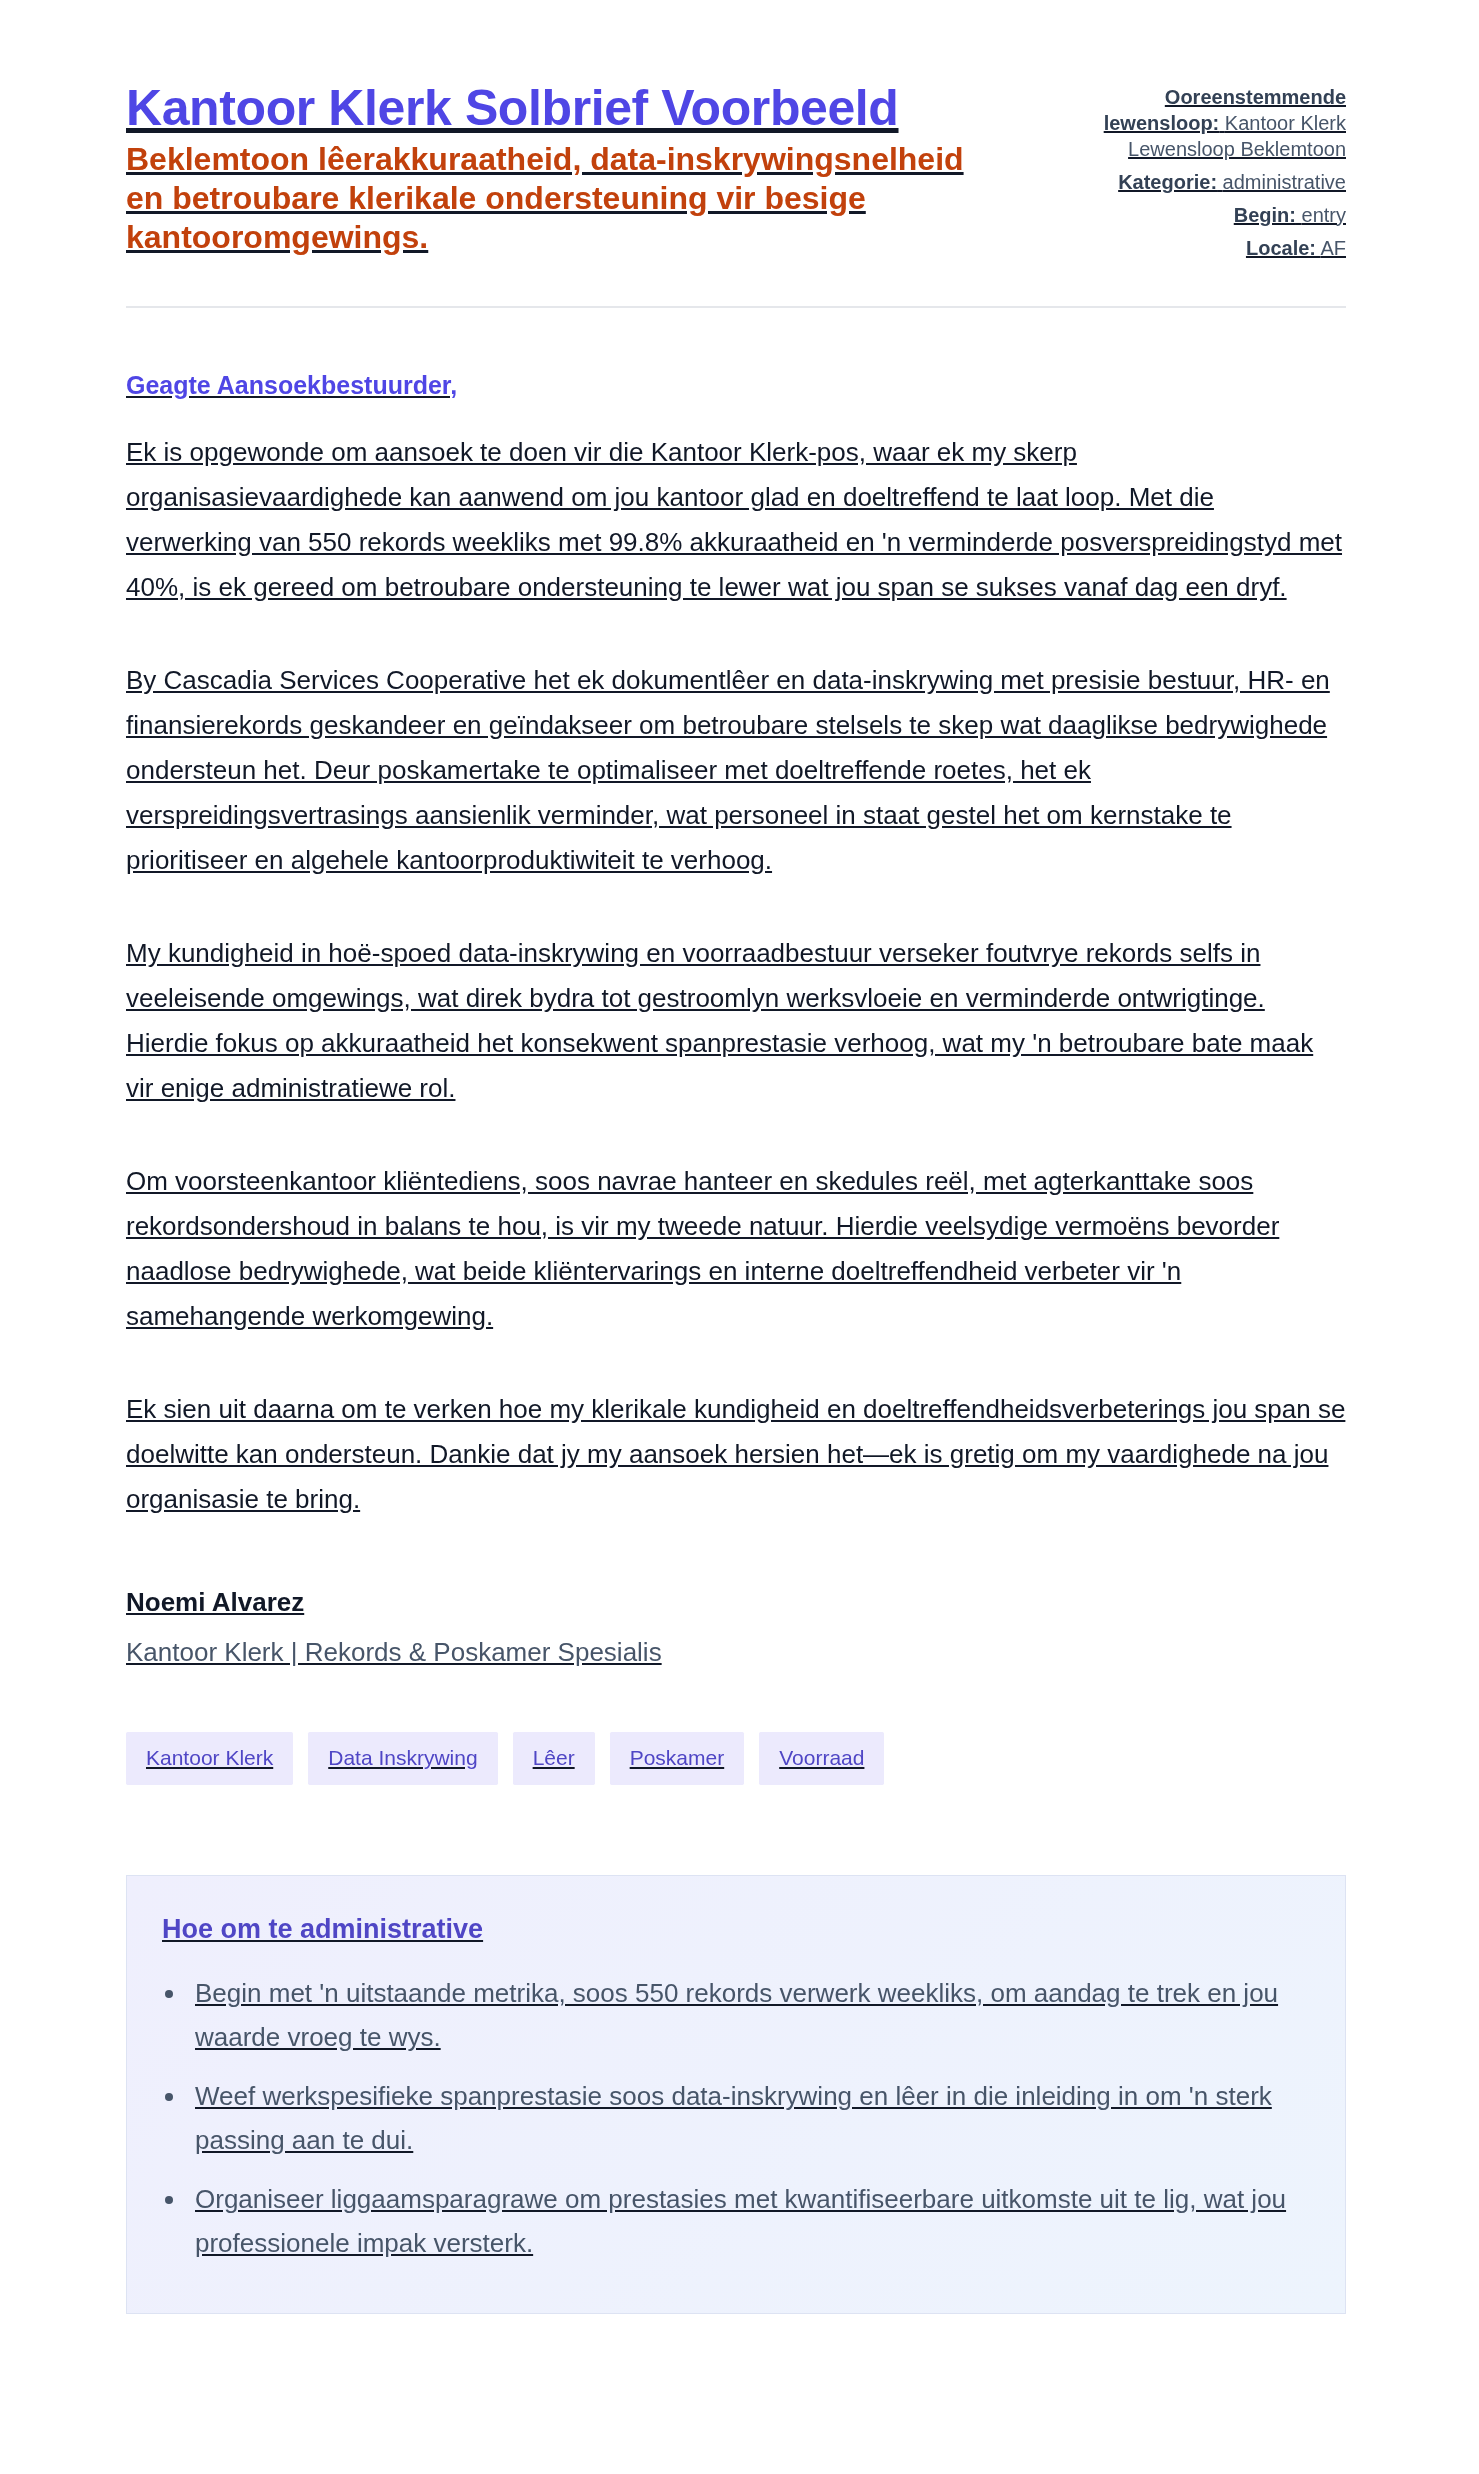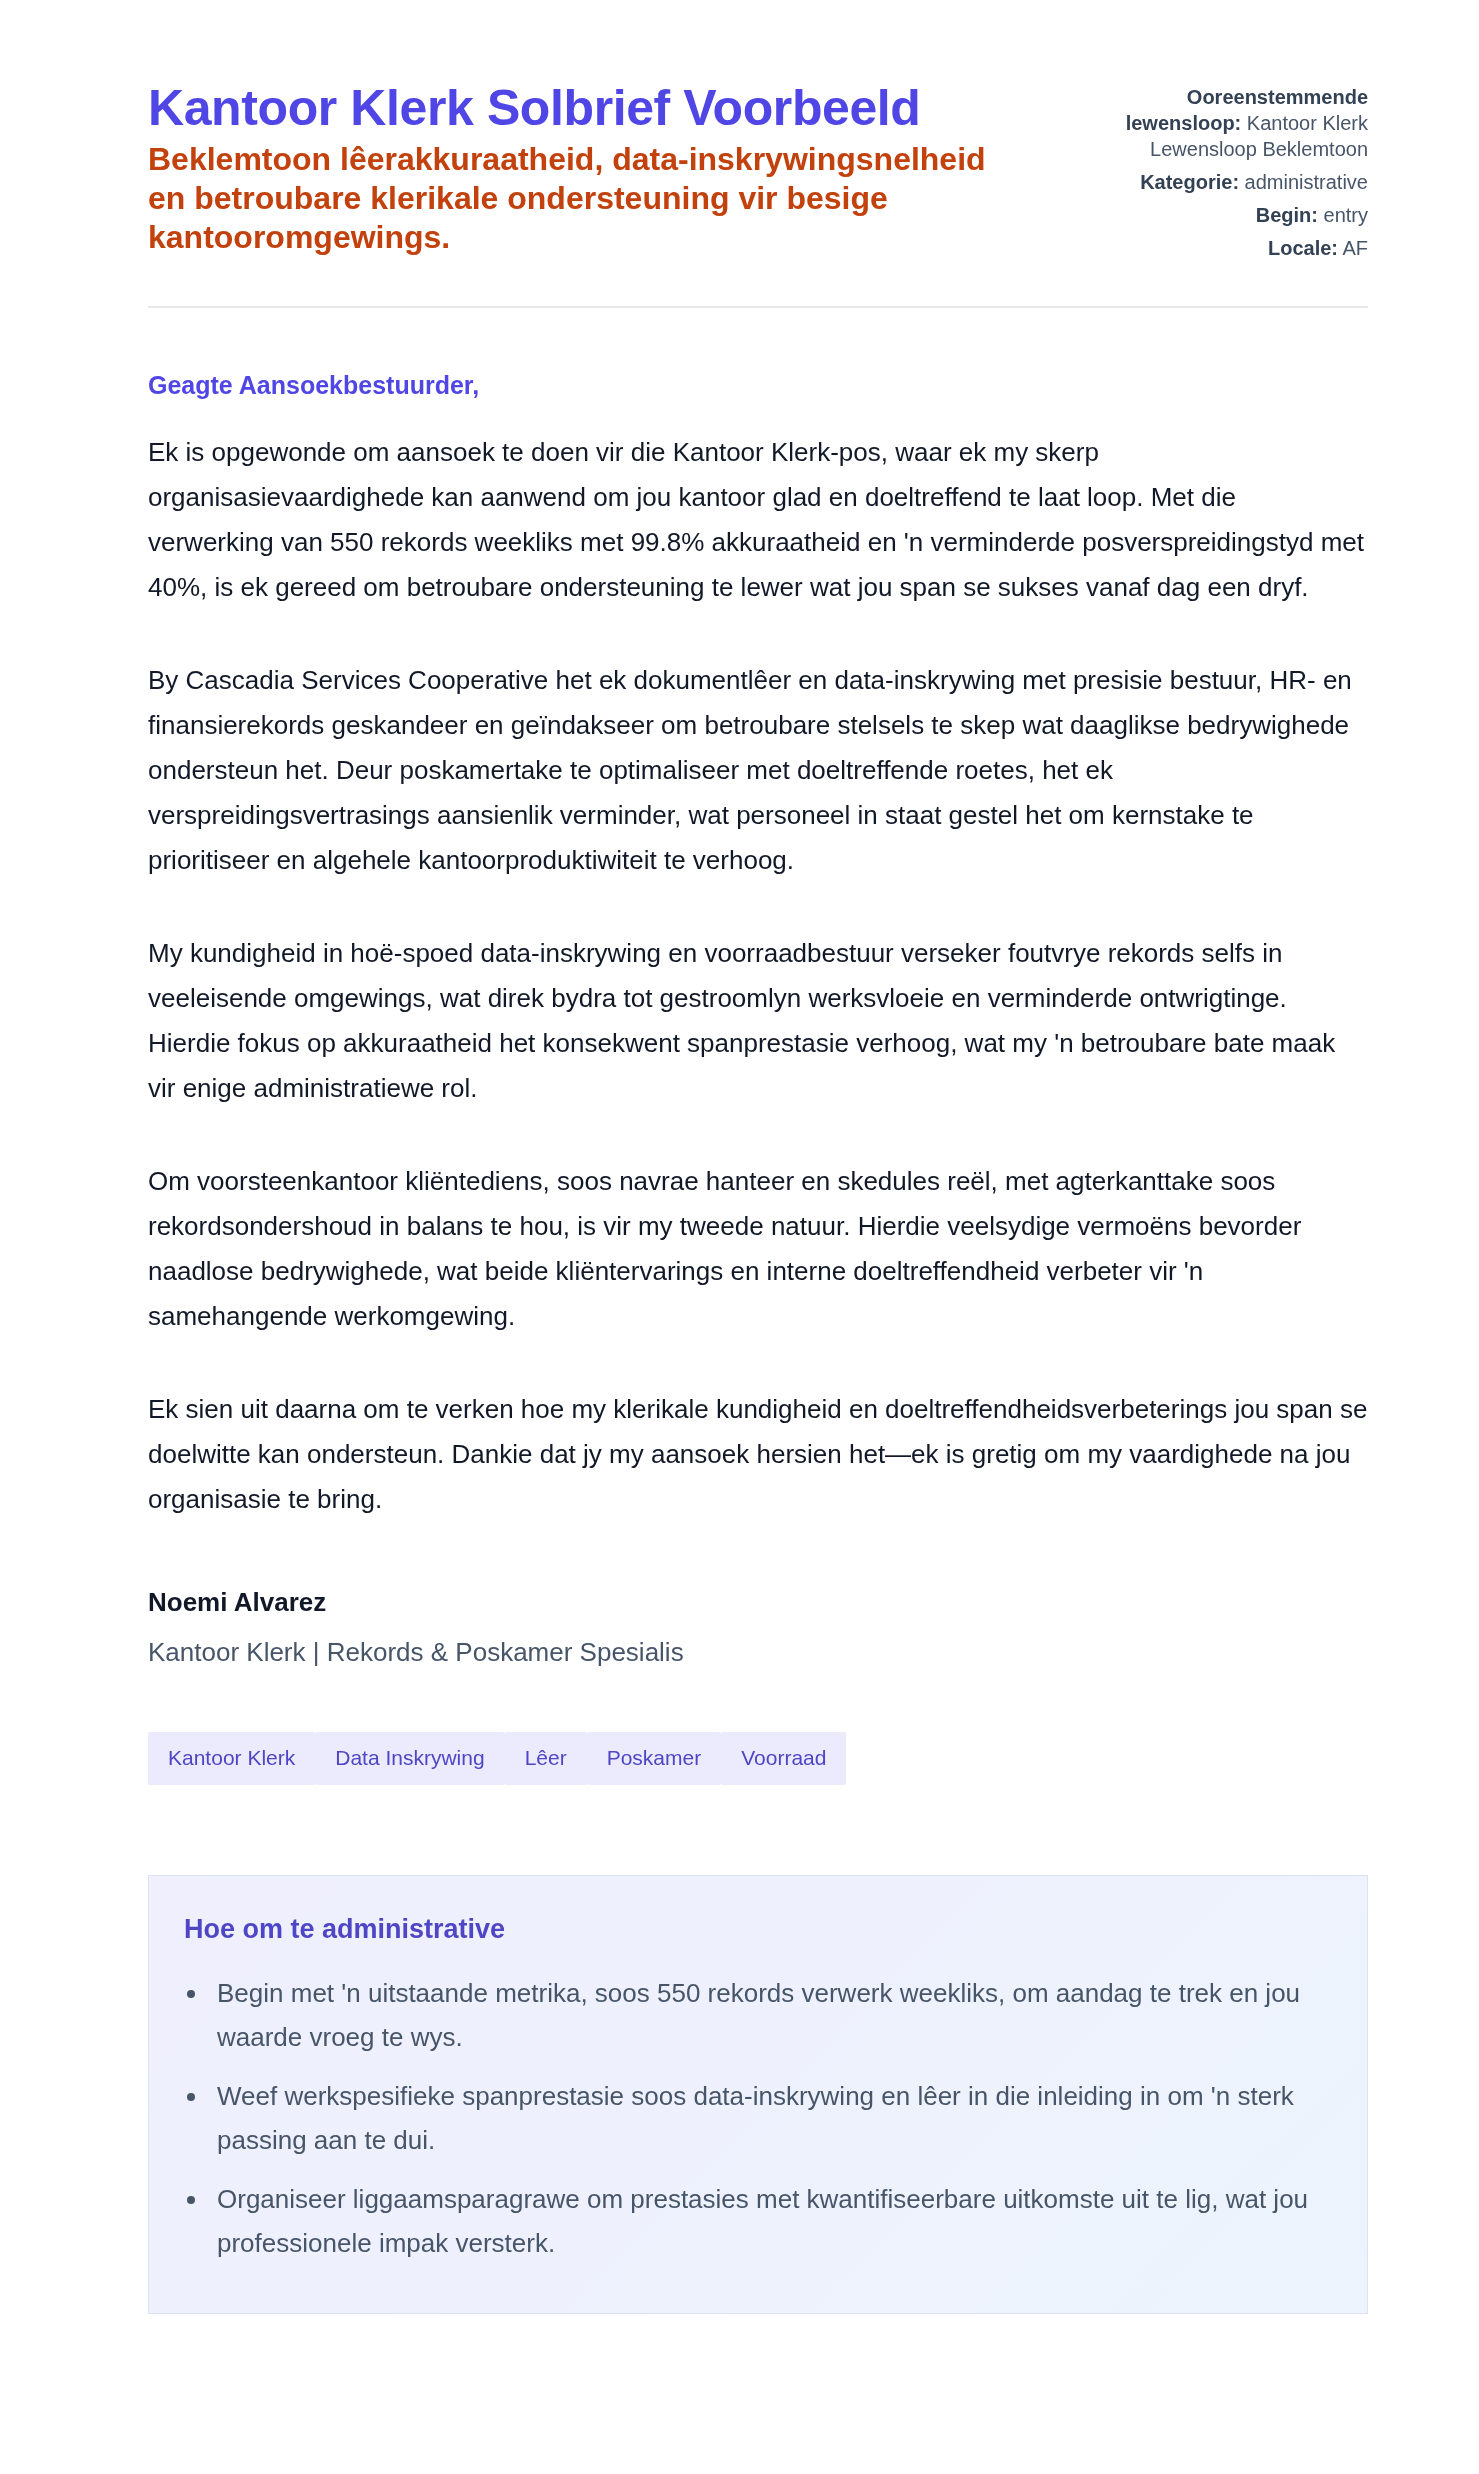--- a/index.html
+++ b/index.html
@@ -10,23 +10,24 @@
     body {
       width: 1479px;
       height: 2475px;
       font-family: "Liberation Sans", "DejaVu Sans", sans-serif;
       color: #111827;
       position: relative;
       overflow: hidden;
     }
     .page {
       position: absolute;
-      left: 148px;
+      left: 126px;
       top: 80px;
       width: 1220px;
+      text-decoration: underline;
     }
     .header {
       display: flex;
       justify-content: space-between;
       align-items: flex-start;
       padding-bottom: 38px;
       border-bottom: 2.6px solid #e5e7eb;
     }
     .header-left {
       width: 870px;
@@ -86,20 +87,21 @@
       color: #111827;
       margin: 0;
     }
     .sig-title {
       font-size: 26px;
       color: #475569;
       margin: 19px 0 0 0;
     }
     .tags {
       display: flex;
+      gap: 15px;
       margin-top: 64px;
     }
     .tag {
       background: #eceafd;
       color: #4f46c5;
       font-size: 21px;
       padding: 15.7px 20px;
       border-radius: 1.7px;
       line-height: 22.6px;
     }

